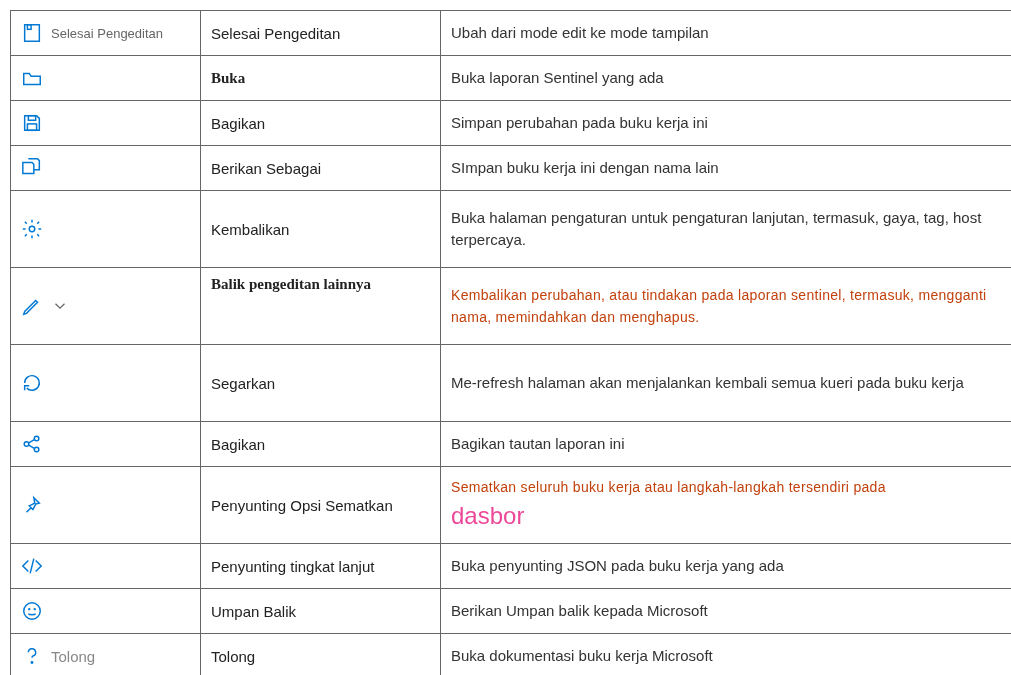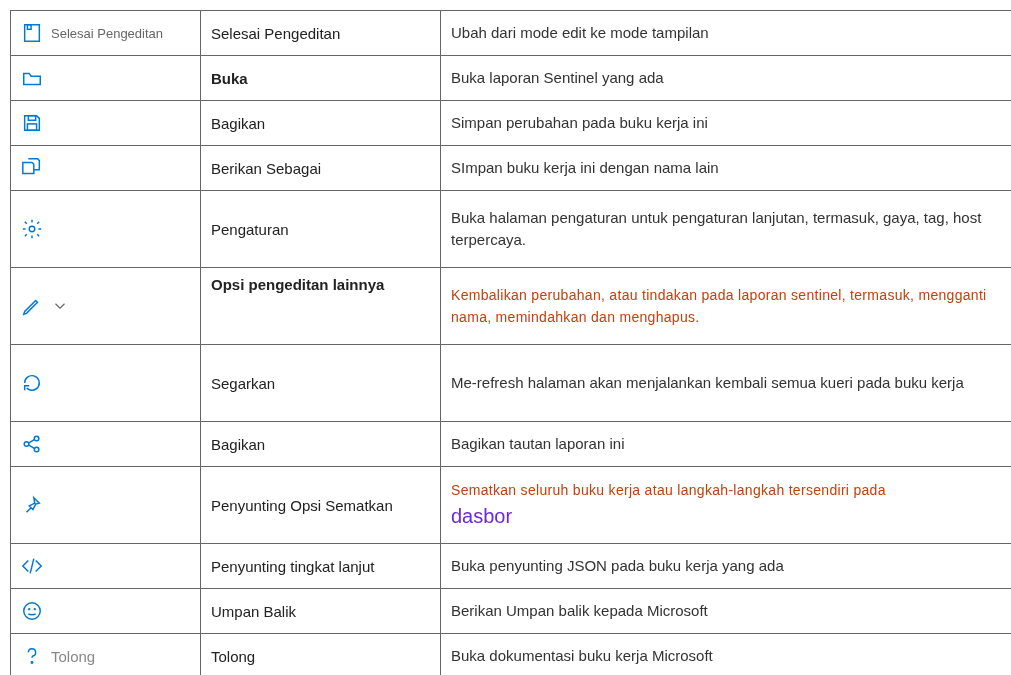--- a/index.html
+++ b/index.html
@@ -46,24 +46,24 @@
   .icon-cell .lbl {
     font-size: 13px;
     color: #666;
     white-space: nowrap;
   }
   .icon-cell .lbl-grey {
     font-size: 15px;
     color: #888;
   }
   .name-cell { font-size: 15px; color:#222; }
-  .name-cell.strong { font-weight:600; }
+  .name-cell.strong { font-weight:600;font-family:Liberation Serif, serif; }
   .desc-cell { font-size: 15px; color:#333; line-height:1.5; }
   .desc-cell .sub { font-size:14px; color:#c2410c; letter-spacing:0.3px; }
-  .desc-cell .big { font-size:20px; color:#6d28d9; }
+  .desc-cell .big { font-size:24px; color:#ec4899; }
   .tall td { height:60px; vertical-align:top; padding-top:10px;}
 </style>
 </head>
 <body>
 
 <table class="ref">
   <colgroup>
     <col class="c-icon">
       <col class="c-name">
       <col class="c-desc">
@@ -125,36 +125,36 @@
 
   <tr class="tall">
     <td style="vertical-align:middle;">
       <div class="icon-cell">
         <svg viewBox="0 0 24 24">
           <circle cx="12" cy="12" r="3"></circle>
           <path d="M12 2v3M12 19v3M4.2 4.2l2.1 2.1M17.7 17.7l2.1 2.1M2 12h3M19 12h3M4.2 19.8l2.1-2.1M17.7 6.3l2.1-2.1"></path>
         </svg>
       </div>
     </td>
-    <td class="name-cell">Pengaturan</td>
+    <td class="name-cell">Kembalikan</td>
     <td class="desc-cell">Buka halaman pengaturan untuk pengaturan lanjutan, termasuk, gaya, tag, host terpercaya.</td>
   </tr>
 
   <tr class="tall">
     <td style="vertical-align:middle;">
       <div class="icon-cell">
         <svg viewBox="0 0 24 24">
           <path d="M3 21l3-1 12-12-2-2L4 18z"></path>
         </svg>
         <svg class="chev" viewBox="0 0 24 24">
           <path d="M6 9l6 6 6-6"></path>
         </svg>
       </div>
     </td>
-    <td class="name-cell strong" style="vertical-align:top;">Opsi pengeditan lainnya</td>
+    <td class="name-cell strong" style="vertical-align:top;">Balik pengeditan lainnya</td>
     <td class="desc-cell"><span class="sub">Kembalikan perubahan, atau tindakan pada laporan sentinel, termasuk, mengganti nama, memindahkan dan menghapus.</span></td>
   </tr>
 
   <tr class="tall">
     <td style="vertical-align:middle;">
       <div class="icon-cell">
         <svg viewBox="0 0 24 24">
           <path d="M4 12a8 8 0 1 1 2.3 5.6"></path>
           <path d="M4 20v-5h5"></path>
         </svg>

